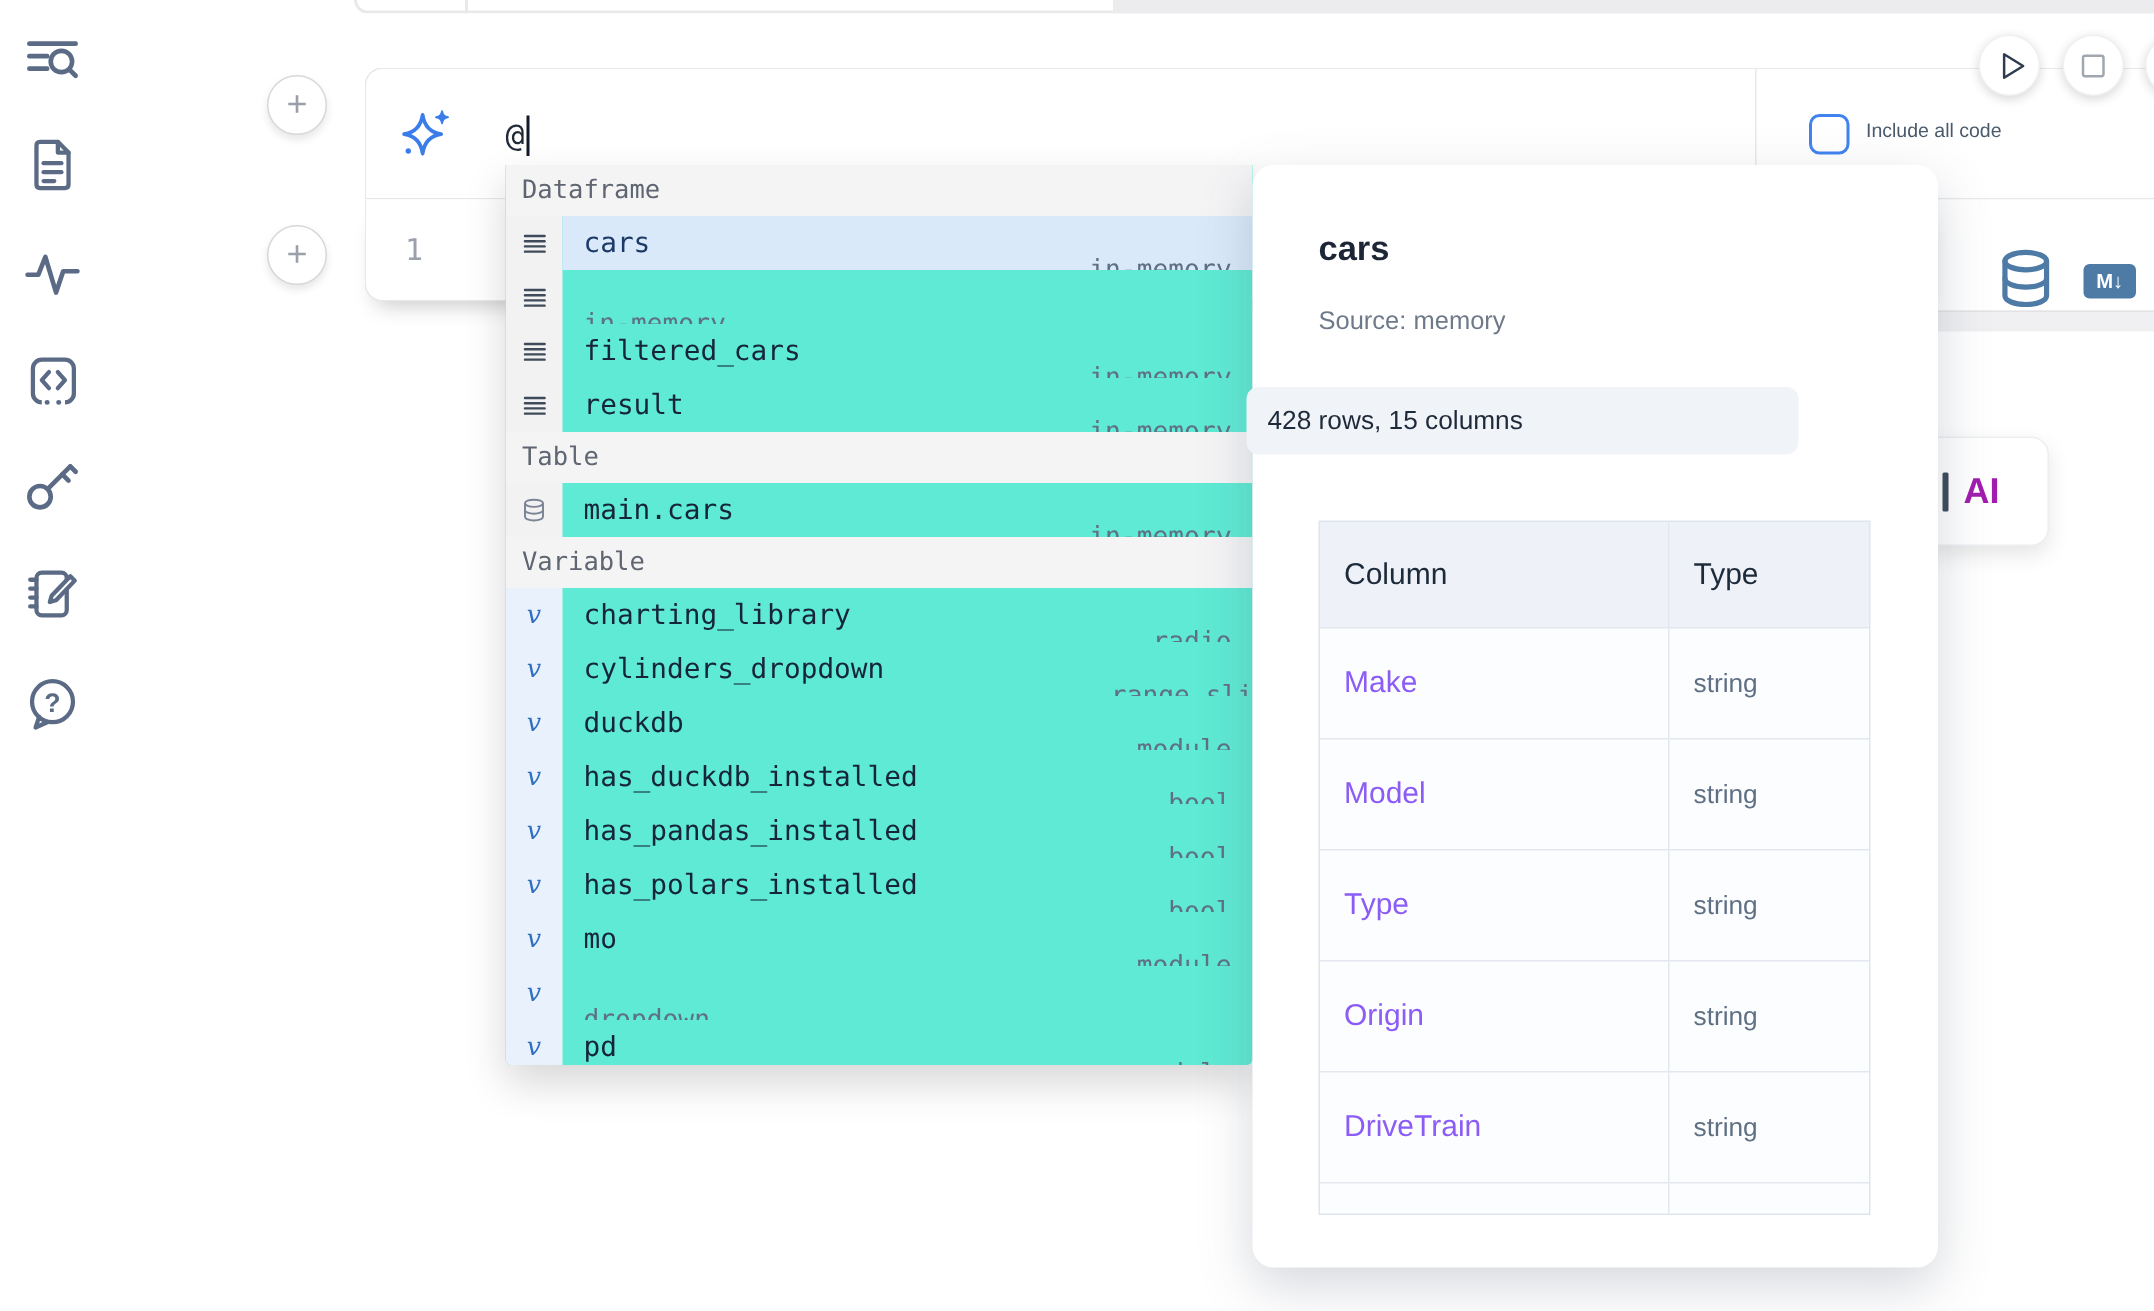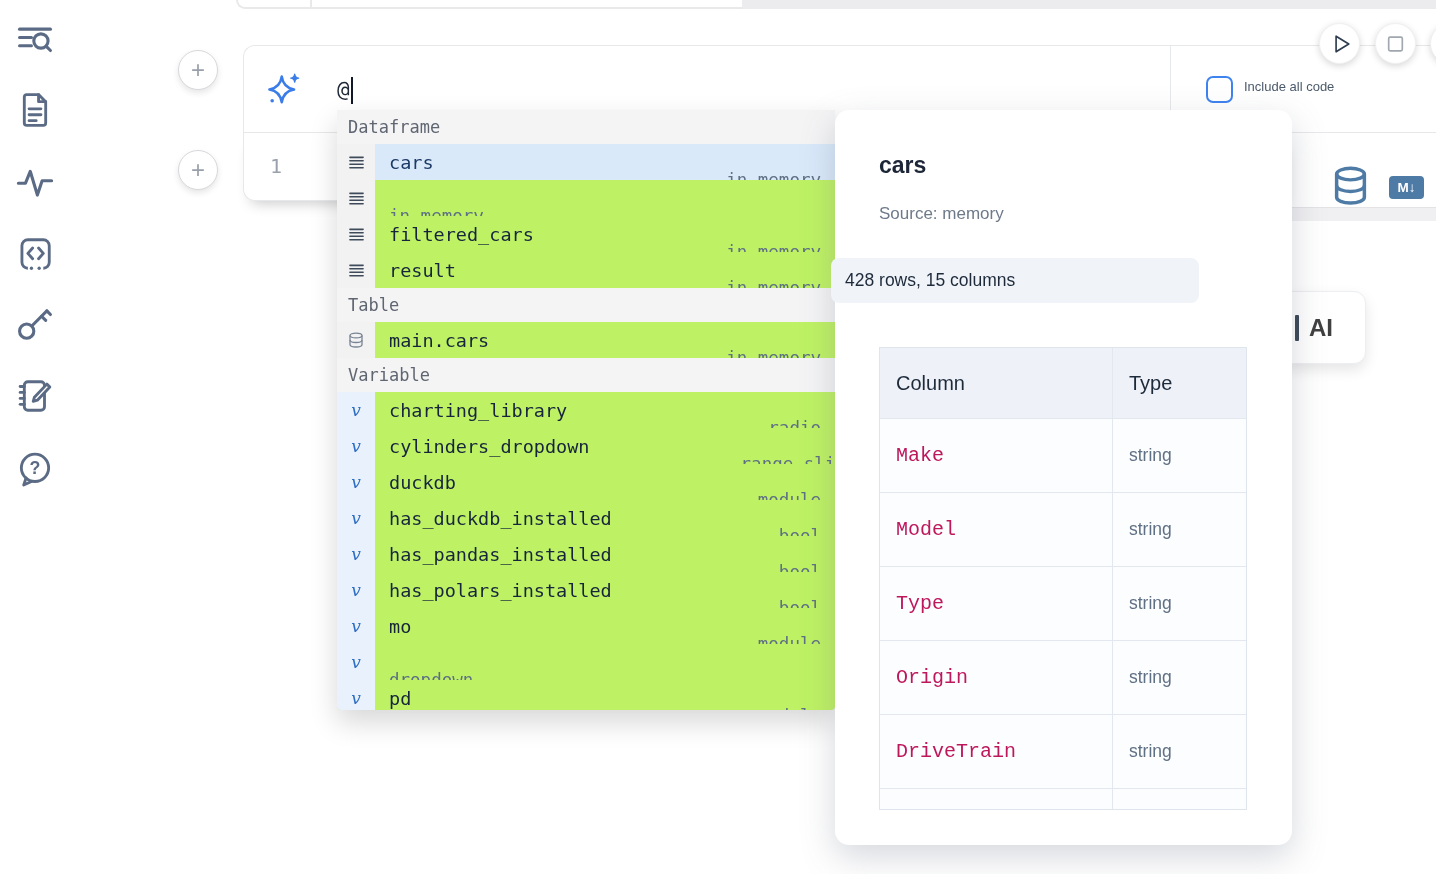--- a/index.html
+++ b/index.html
@@ -54,24 +54,24 @@
     color:#fff; font-weight:bold; font-size:13.5px; display:flex; align-items:center; justify-content:center;
     z-index:4; cursor:pointer; font-family:"Liberation Sans", sans-serif; }
   .output-strip { left:1160px; top:207px; width:276px; height:14px; background:#f0f0f2;
     border-top:1px solid #e3e3e6; z-index:1; }
 
   
   .ai-part-btn { left:1280px; top:291px; width:86px; height:73px; background:#fff; border-radius:12px;
     border:1px solid #eceef1; box-shadow:0 6px 14px rgba(0,0,0,.10); z-index:5;
     display:flex; align-items:center; cursor:pointer; }
   .ai-part-bar { width:4px; height:26px; background:#3a4757; border-radius:1px; margin-left:14px; }
-  .ai-part-label { font-size:24px; font-weight:bold; color:#404040; margin-left:10px; }
-
-  
-  .dropdown { left:337px; top:110px; width:498px; height:600px; background:#bef264;
+  .ai-part-label { font-size:24px; font-weight:bold; color:#a21caf; margin-left:10px; }
+
+  
+  .dropdown { left:337px; top:110px; width:498px; height:600px; background:#5eead4;
     box-shadow:0 12px 28px rgba(0,0,0,.16); overflow:hidden; z-index:20; border-radius:0 0 4px 4px; }
   .dd-head { height:34px; background:#f4f4f5; color:#5f6672; font-size:17px;
     display:flex; align-items:center; padding-left:11px; font-family:"DejaVu Sans Mono", monospace; }
   .dd-row { height:36px; display:flex; align-items:stretch; cursor:pointer; }
   .dd-gutter { width:38px; flex:0 0 38px; display:flex; align-items:center; justify-content:center; }
   .g-gray { background:#f2f2f3; }
   .g-blue { background:#e9f1fc; }
   .dd-body { flex:1; display:flex; align-items:center; padding:0 14px; overflow:hidden; }
   .dd-row--selected .dd-body { background:#d9e9fa; }
   .dd-name { font-family:"DejaVu Sans Mono", monospace; font-size:18.5px; color:#16243c; flex:1; white-space:nowrap; }
@@ -88,21 +88,21 @@
   .shape-badge { left:831px; top:258px; width:368px; height:45px; background:#f0f4f9; border-radius:8px;
     display:flex; align-items:center; padding-left:14px; font-size:17.5px; color:#1e2a3a; z-index:31; }
   .ptable { left:879px; top:347px; width:368px; height:463px; border:1px solid #dfe5ed;
     overflow:hidden; z-index:31; background:#fcfdfe; }
   .pt-row { display:flex; height:74px; border-top:1px solid #e3e8f0; }
   .pt-head { height:70px; background:#eef2f8; border-top:none; }
   .pt-c1 { width:233px; flex:0 0 233px; border-right:1px solid #e3e8f0;
     display:flex; align-items:center; padding-left:16px; }
   .pt-c2 { flex:1; display:flex; align-items:center; padding-left:16px; }
   .pt-head .pt-c1, .pt-head .pt-c2 { font-size:20px; color:#1d2a3a; }
-  .pt-colname { font-family:Liberation Mono, monospace; font-size:20px; color:#be185d; }
+  .pt-colname { font-family:Liberation Sans, sans-serif; font-size:20px; color:#8b5cf6; }
   .pt-coltype { font-size:17.5px; color:#5f7084; }
 </style>
 </head>
 <body>
 
 <div class="sidebar-icon" style="top:22px">
   <svg viewBox="0 0 32 32" fill="none" stroke="#5b6b85" stroke-width="2.6" stroke-linecap="round">
     <line x1="3" y1="6" x2="29" y2="6"></line>
       <line x1="3" y1="13" x2="13" y2="13"></line>
       <line x1="3" y1="20" x2="13" y2="20"></line>

